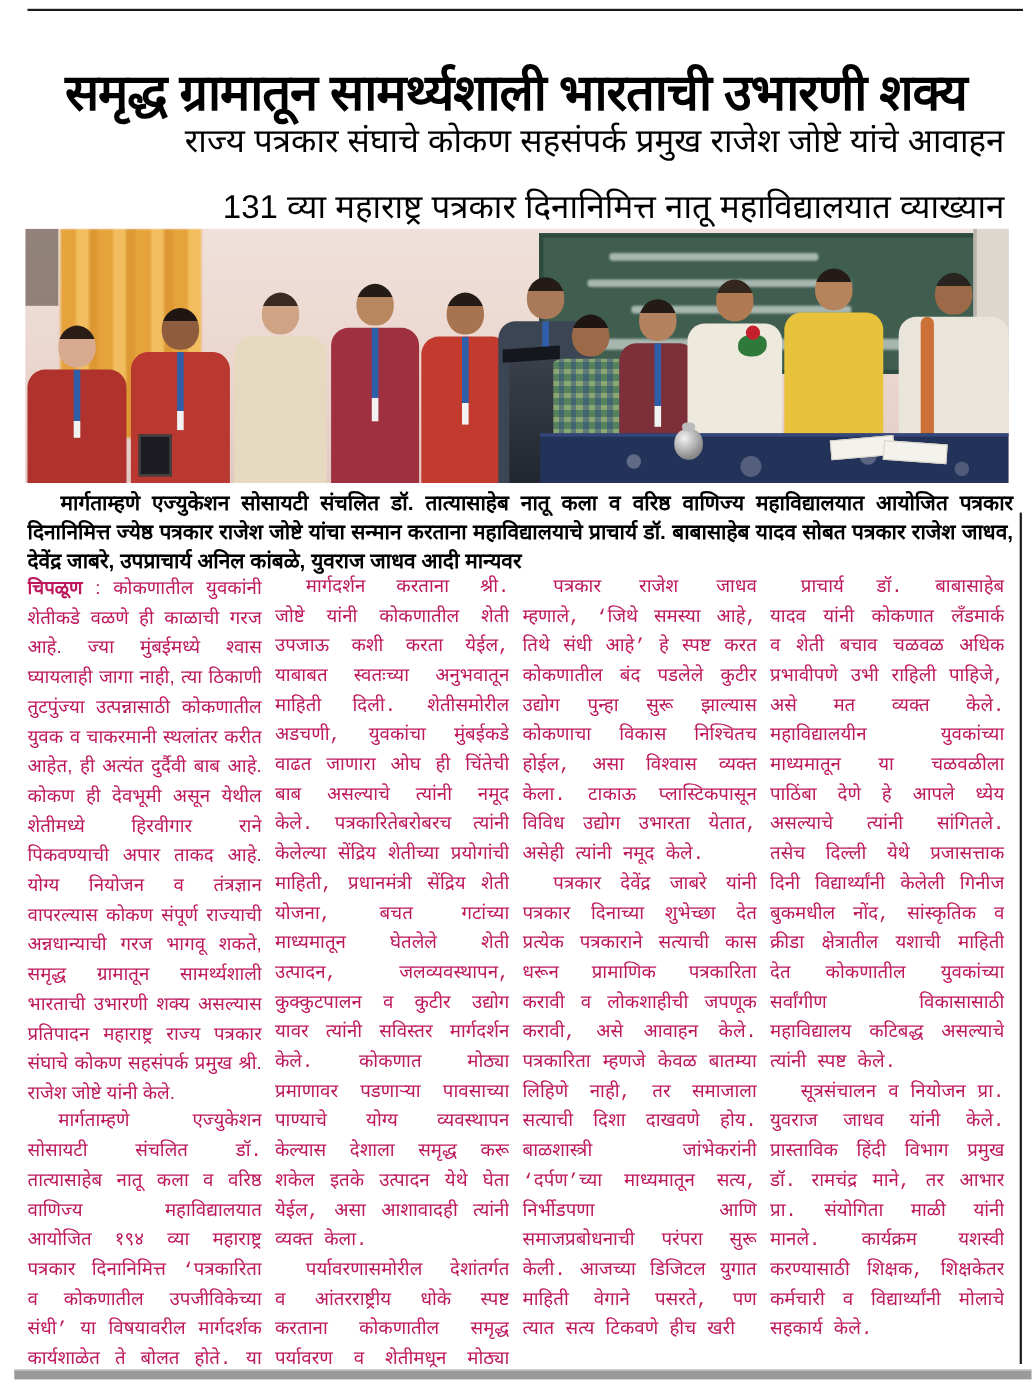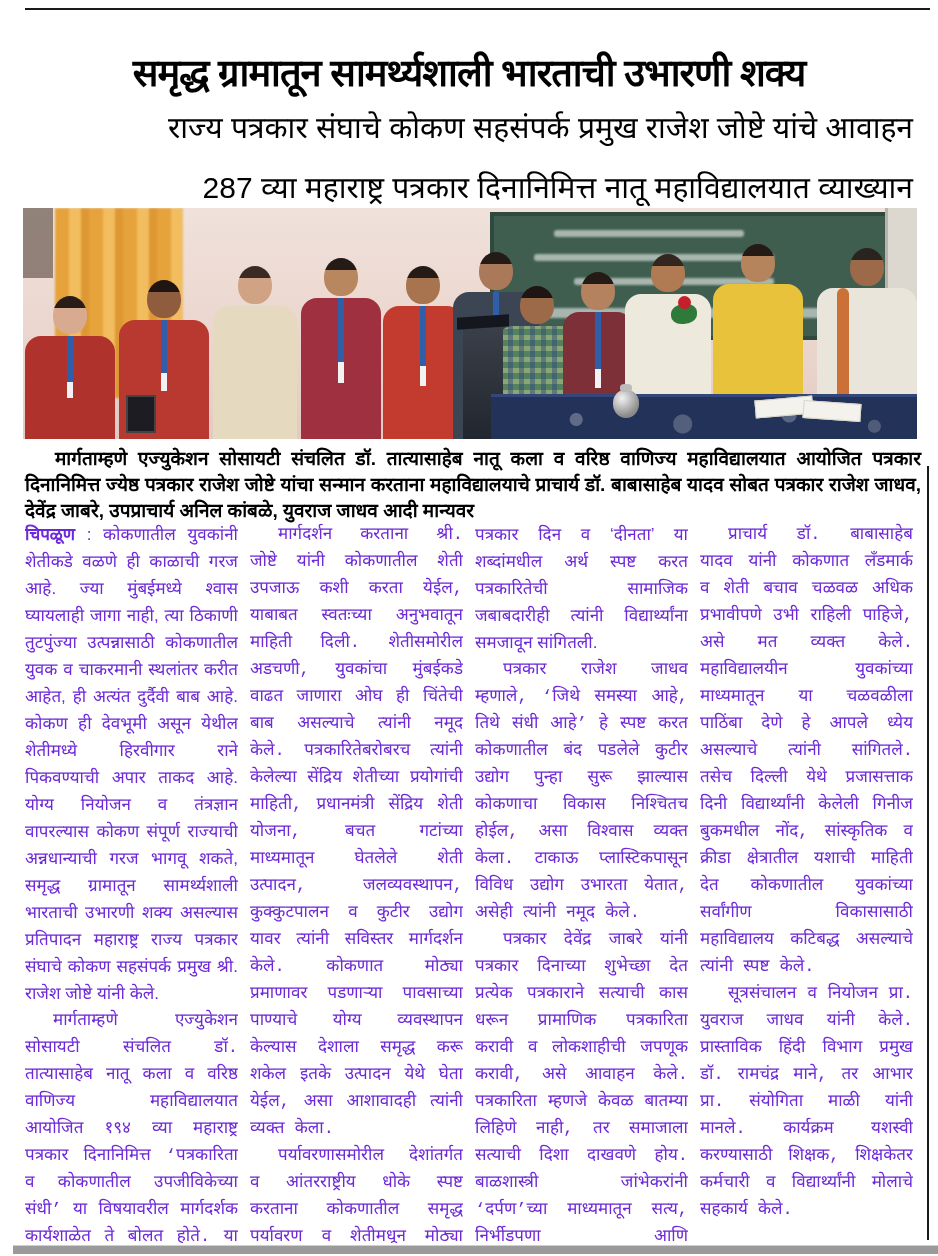--- a/index.html
+++ b/index.html
@@ -3,21 +3,21 @@
 <meta charset="utf-8">
 <style>
   html,body{margin:0;padding:0;background:#ffffff;}
   .page{
     position:relative;width:938px;height:1256px;background:#ffffff;
     font-family:"Liberation Sans", sans-serif;color:#111;overflow:hidden;
   }
   .top-rule{position:absolute;left:25px;top:8px;width:905px;height:2px;background:#1a1a1a;}
   .headline{
     position:absolute;left:12px;top:20px;width:914px;text-align:center;
-    font-size:38px;font-weight:bold;letter-spacing:-1px;white-space:nowrap;color:#000;
+    font-size:46px;font-weight:bold;letter-spacing:-1px;white-space:nowrap;color:#000;
   }
   .subhead{position:absolute;left:25px;width:888px;text-align:right;font-size:30px;font-weight:normal;color:#000;white-space:nowrap;}
   .subhead.s1{top:106px;}
   .subhead.s2{top:166px;}
 
   
   .photo{
     position:absolute;left:23px;top:208px;width:894px;height:231px;overflow:hidden;
     background:linear-gradient(180deg,#f0e1db 0%,#ead5cd 60%,#e2cac2 100%);
   }
@@ -64,40 +64,40 @@
   .flower .bloom{position:absolute;left:7px;top:0;width:13px;height:13px;background:#c41f2a;border-radius:50%;}
 
   
   .caption{
     position:absolute;left:25px;top:446px;width:896px;
     font-size:19px;line-height:26px;font-weight:bold;color:#000;
     text-align:justify;text-indent:30px;
   }
   .col{
     position:absolute;top:521px;width:213px;height:722px;overflow:hidden;
-    font-size:17px;line-height:27px;text-align:justify;color:#6d28d9;
+    font-size:17px;line-height:27px;text-align:justify;color:#be185d;
   }
   .col.c1{left:25px;} .col.c2{left:250px;} .col.c3{left:475px;} .col.c4{left:700px;}
   .col p{margin:0;}
   .col p.ind{text-indent:28px;font-family:Liberation Mono, monospace;}
   .lead{font-weight:bold;}
   .right-rule{position:absolute;left:927px;top:466px;width:2px;height:774px;background:#1a1a1a;}
   .bottom-bar{position:absolute;left:13px;top:1245px;width:925px;height:8px;background:#9a9a9a;border-top:1px solid #cfcfcf;}
 </style>
 </head>
 <body>
 
 <div class="page">
 
   <div class="top-rule"></div>
 
   <h1 class="headline">समृद्ध ग्रामातून सामर्थ्यशाली भारताची उभारणी शक्य</h1>
 
   <div class="subhead s1">राज्य पत्रकार संघाचे कोकण सहसंपर्क प्रमुख राजेश जोष्टे यांचे आवाहन</div>
-  <div class="subhead s2">287 व्या महाराष्ट्र पत्रकार दिनानिमित्त नातू महाविद्यालयात व्याख्यान</div>
+  <div class="subhead s2">131 व्या महाराष्ट्र पत्रकार दिनानिमित्त नातू महाविद्यालयात व्याख्यान</div>
 
   <div class="photo">
     <div class="corner-shadow"></div>
     <div class="curtain"></div>
     <div class="chalkboard">
       <div class="chalk-line" style="left:60px;top:14px;width:190px;"></div>
       <div class="chalk-line" style="left:40px;top:38px;width:240px;"></div>
       <div class="chalk-line" style="left:80px;top:62px;width:200px;"></div>
       <div class="chalk-line" style="left:30px;top:92px;width:330px;height:10px;"></div>
     </div>
@@ -178,21 +178,20 @@
     <p><span class="lead">चिपळूण</span><span> : कोकणातील युवकांनी शेतीकडे वळणे ही काळाची गरज आहे. ज्या मुंबईमध्ये श्वास घ्यायलाही जागा नाही, त्या ठिकाणी तुटपुंज्या उत्पन्नासाठी कोकणातील युवक व चाकरमानी स्थलांतर करीत आहेत, ही अत्यंत दुर्दैवी बाब आहे. कोकण ही देवभूमी असून येथील शेतीमध्ये हिरवीगार राने पिकवण्याची अपार ताकद आहे. योग्य नियोजन व तंत्रज्ञान वापरल्यास कोकण संपूर्ण राज्याची अन्नधान्याची गरज भागवू शकते, समृद्ध ग्रामातून सामर्थ्यशाली भारताची उभारणी शक्य असल्यास प्रतिपादन महाराष्ट्र राज्य पत्रकार संघाचे कोकण सहसंपर्क प्रमुख श्री. राजेश जोष्टे यांनी केले.</span></p>
     <p class="ind">मार्गताम्हणे एज्युकेशन सोसायटी संचलित डॉ. तात्यासाहेब नातू कला व वरिष्ठ वाणिज्य महाविद्यालयात आयोजित १९४ व्या महाराष्ट्र पत्रकार दिनानिमित्त ‘पत्रकारिता व कोकणातील उपजीविकेच्या संधी’ या विषयावरील मार्गदर्शक कार्यशाळेत ते बोलत होते. या कार्यक्रमास दैनिक सागरचे पत्रकार देवेंद्र जाबरे, राजेश जाधव, महाविद्यालयाचे</p>
   </div>
 
   <div class="col c2">
     <p class="ind">मार्गदर्शन करताना श्री. जोष्टे यांनी कोकणातील शेती उपजाऊ कशी करता येईल, याबाबत स्वतःच्या अनुभवातून माहिती दिली. शेतीसमोरील अडचणी, युवकांचा मुंबईकडे वाढत जाणारा ओघ ही चिंतेची बाब असल्याचे त्यांनी नमूद केले. पत्रकारितेबरोबरच त्यांनी केलेल्या सेंद्रिय शेतीच्या प्रयोगांची माहिती, प्रधानमंत्री सेंद्रिय शेती योजना, बचत गटांच्या माध्यमातून घेतलेले शेती उत्पादन, जलव्यवस्थापन, कुक्कुटपालन व कुटीर उद्योग यावर त्यांनी सविस्तर मार्गदर्शन केले. कोकणात मोठ्या प्रमाणावर पडणाऱ्या पावसाच्या पाण्याचे योग्य व्यवस्थापन केल्यास देशाला समृद्ध करू शकेल इतके उत्पादन येथे घेता येईल, असा आशावादही त्यांनी व्यक्त केला.</p>
     <p class="ind">पर्यावरणासमोरील देशांतर्गत व आंतरराष्ट्रीय धोके स्पष्ट करताना कोकणातील समृद्ध पर्यावरण व शेतीमधून मोठ्या प्रमाणात रोजगारनिर्मिती होऊ शकते, असे त्यांनी सांगितले.</p>
   </div>
 
   <div class="col c3">
-    <p>पत्रकार दिन व ‘दीनता’ या शब्दांमधील अर्थ स्पष्ट करत पत्रकारितेची सामाजिक जबाबदारीही त्यांनी विद्यार्थ्यांना समजावून सांगितली.</p>
     <p class="ind">पत्रकार राजेश जाधव म्हणाले, ‘जिथे समस्या आहे, तिथे संधी आहे’ हे स्पष्ट करत कोकणातील बंद पडलेले कुटीर उद्योग पुन्हा सुरू झाल्यास कोकणाचा विकास निश्चितच होईल, असा विश्वास व्यक्त केला. टाकाऊ प्लास्टिकपासून विविध उद्योग उभारता येतात, असेही त्यांनी नमूद केले.</p>
     <p class="ind">पत्रकार देवेंद्र जाबरे यांनी पत्रकार दिनाच्या शुभेच्छा देत प्रत्येक पत्रकाराने सत्याची कास धरून प्रामाणिक पत्रकारिता करावी व लोकशाहीची जपणूक करावी, असे आवाहन केले. पत्रकारिता म्हणजे केवळ बातम्या लिहिणे नाही, तर समाजाला सत्याची दिशा दाखवणे होय. बाळशास्त्री जांभेकरांनी ‘दर्पण’च्या माध्यमातून सत्य, निर्भीडपणा आणि समाजप्रबोधनाची परंपरा सुरू केली. आजच्या डिजिटल युगात माहिती वेगाने पसरते, पण त्यात सत्य टिकवणे हीच खरी</p>
   </div>
 
   <div class="col c4">
     <p class="ind">प्राचार्य डॉ. बाबासाहेब यादव यांनी कोकणात लँडमार्क व शेती बचाव चळवळ अधिक प्रभावीपणे उभी राहिली पाहिजे, असे मत व्यक्त केले. महाविद्यालयीन युवकांच्या माध्यमातून या चळवळीला पाठिंबा देणे हे आपले ध्येय असल्याचे त्यांनी सांगितले. तसेच दिल्ली येथे प्रजासत्ताक दिनी विद्यार्थ्यांनी केलेली गिनीज बुकमधील नोंद, सांस्कृतिक व क्रीडा क्षेत्रातील यशाची माहिती देत कोकणातील युवकांच्या सर्वांगीण विकासासाठी महाविद्यालय कटिबद्ध असल्याचे त्यांनी स्पष्ट केले.</p>
     <p class="ind">सूत्रसंचालन व नियोजन प्रा. युवराज जाधव यांनी केले. प्रास्ताविक हिंदी विभाग प्रमुख डॉ. रामचंद्र माने, तर आभार प्रा. संयोगिता माळी यांनी मानले. कार्यक्रम यशस्वी करण्यासाठी शिक्षक, शिक्षकेतर कर्मचारी व विद्यार्थ्यांनी मोलाचे सहकार्य केले.</p>
   </div>
 
   <div class="right-rule"></div>

